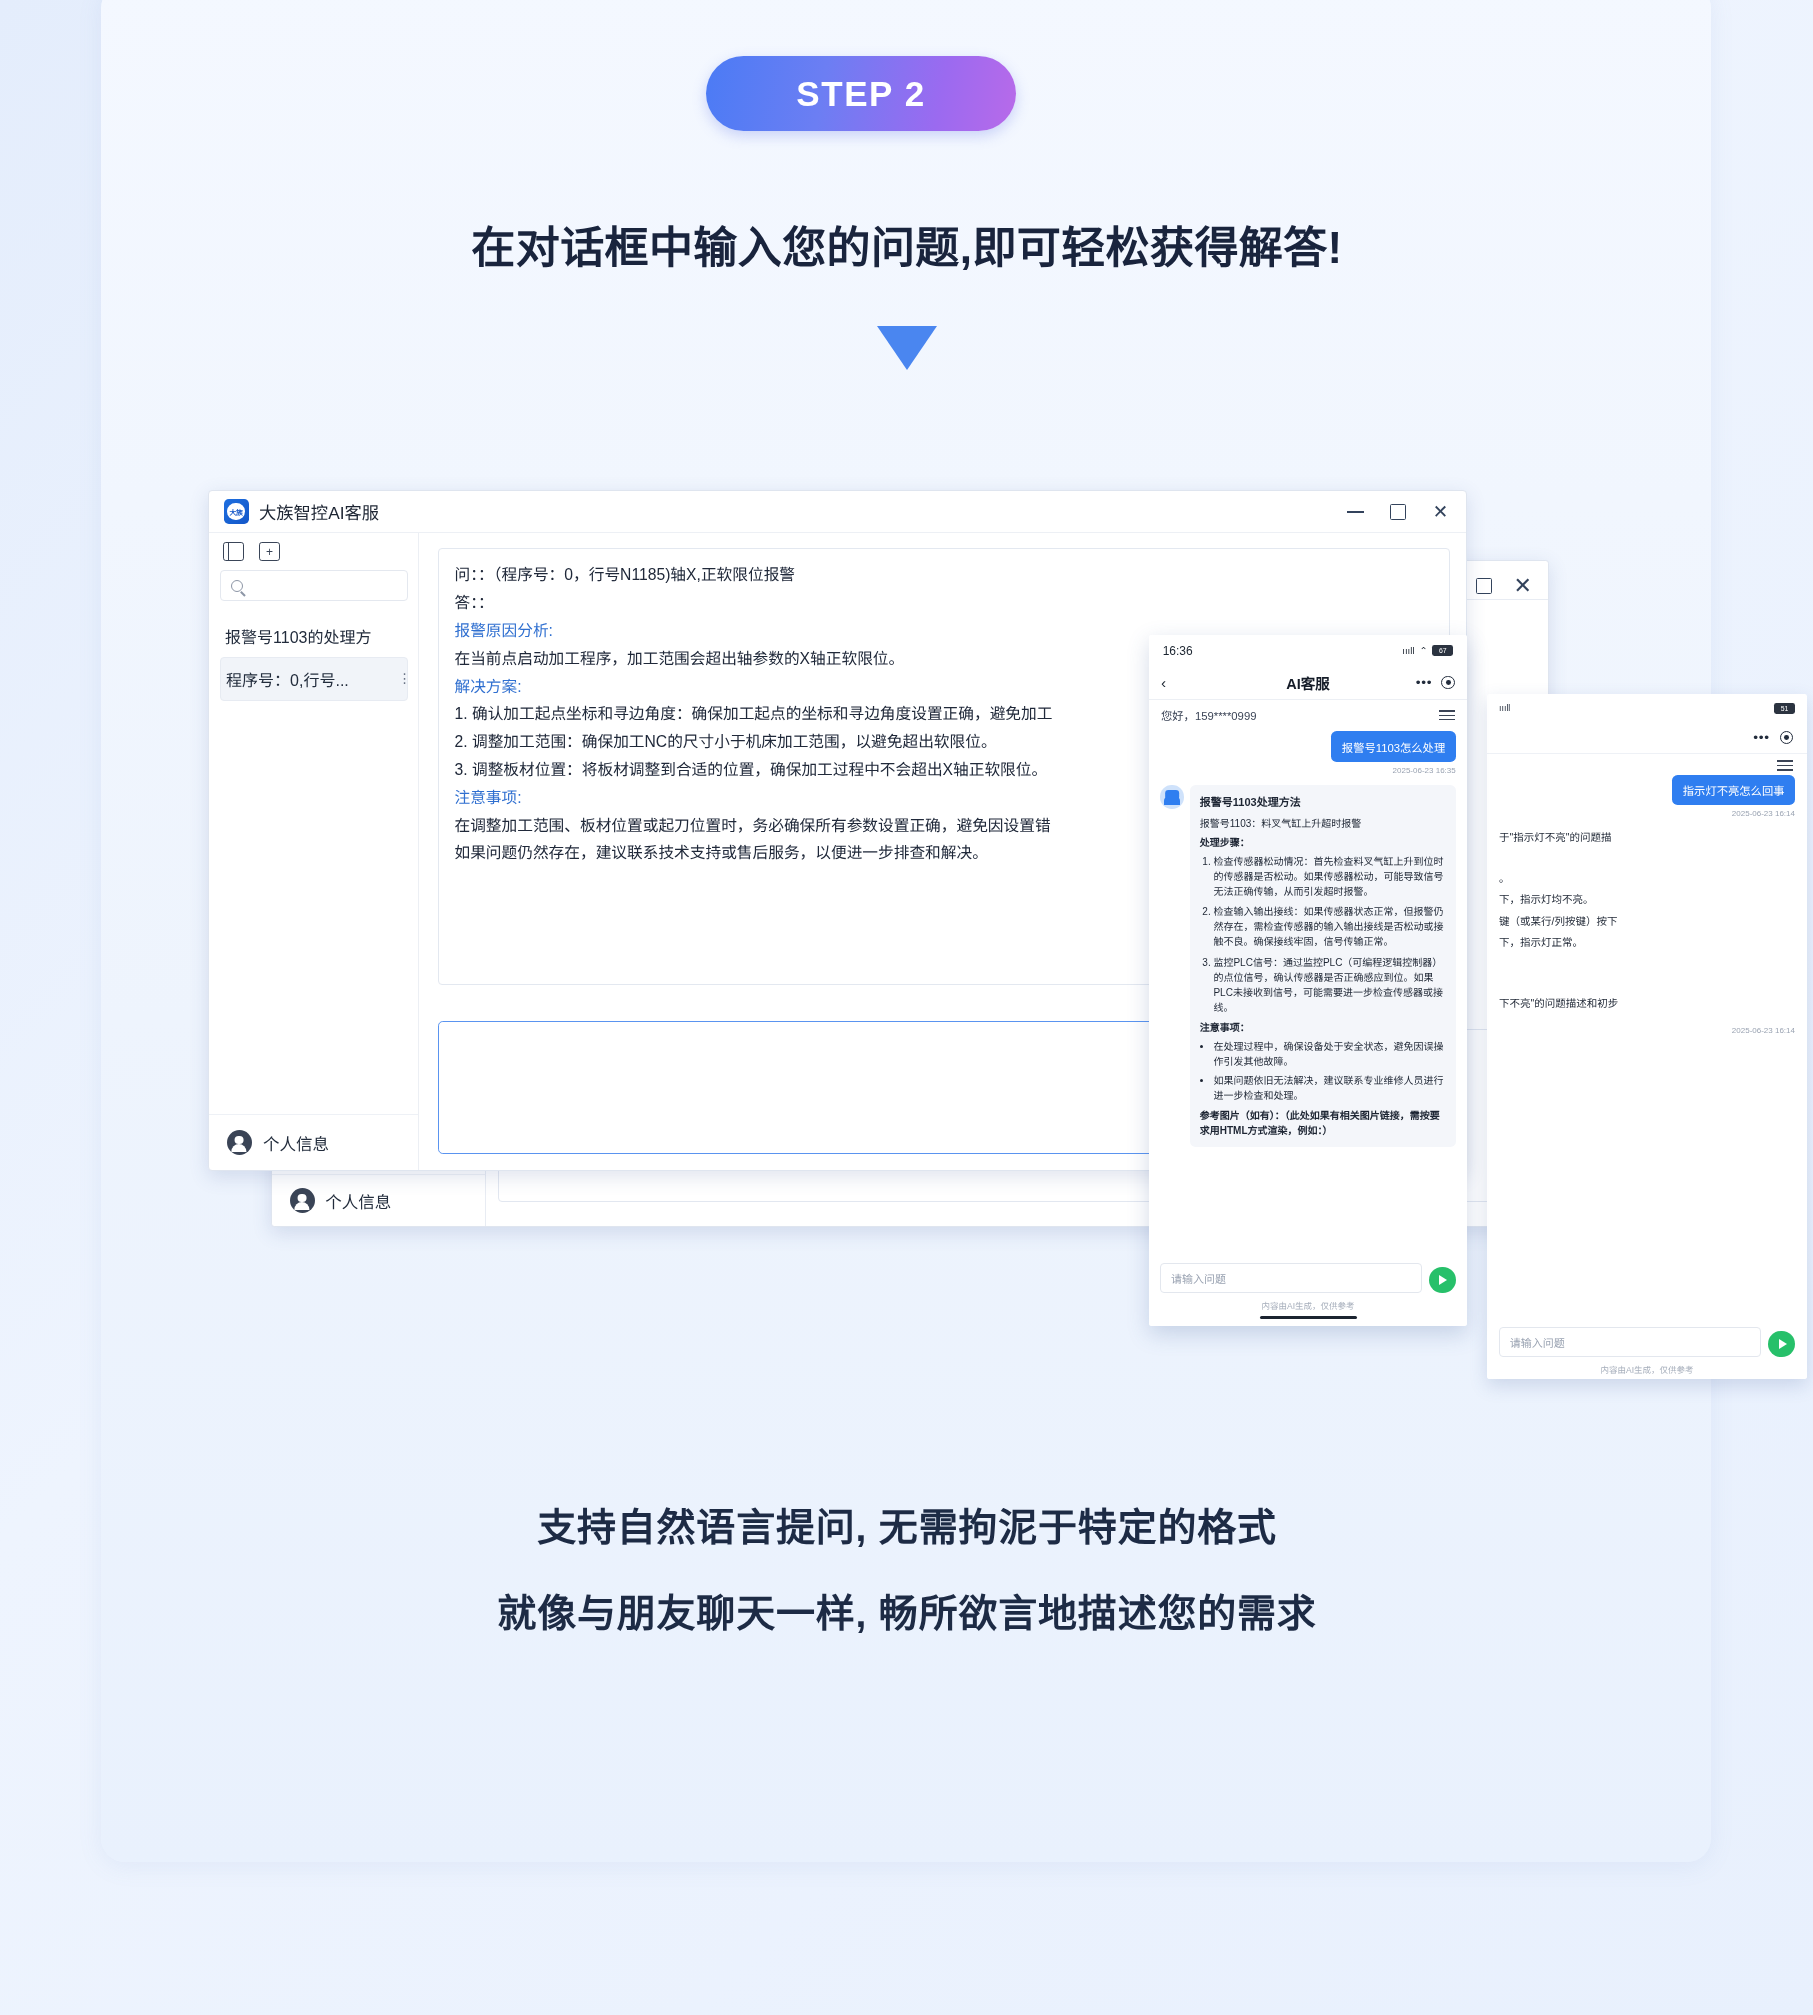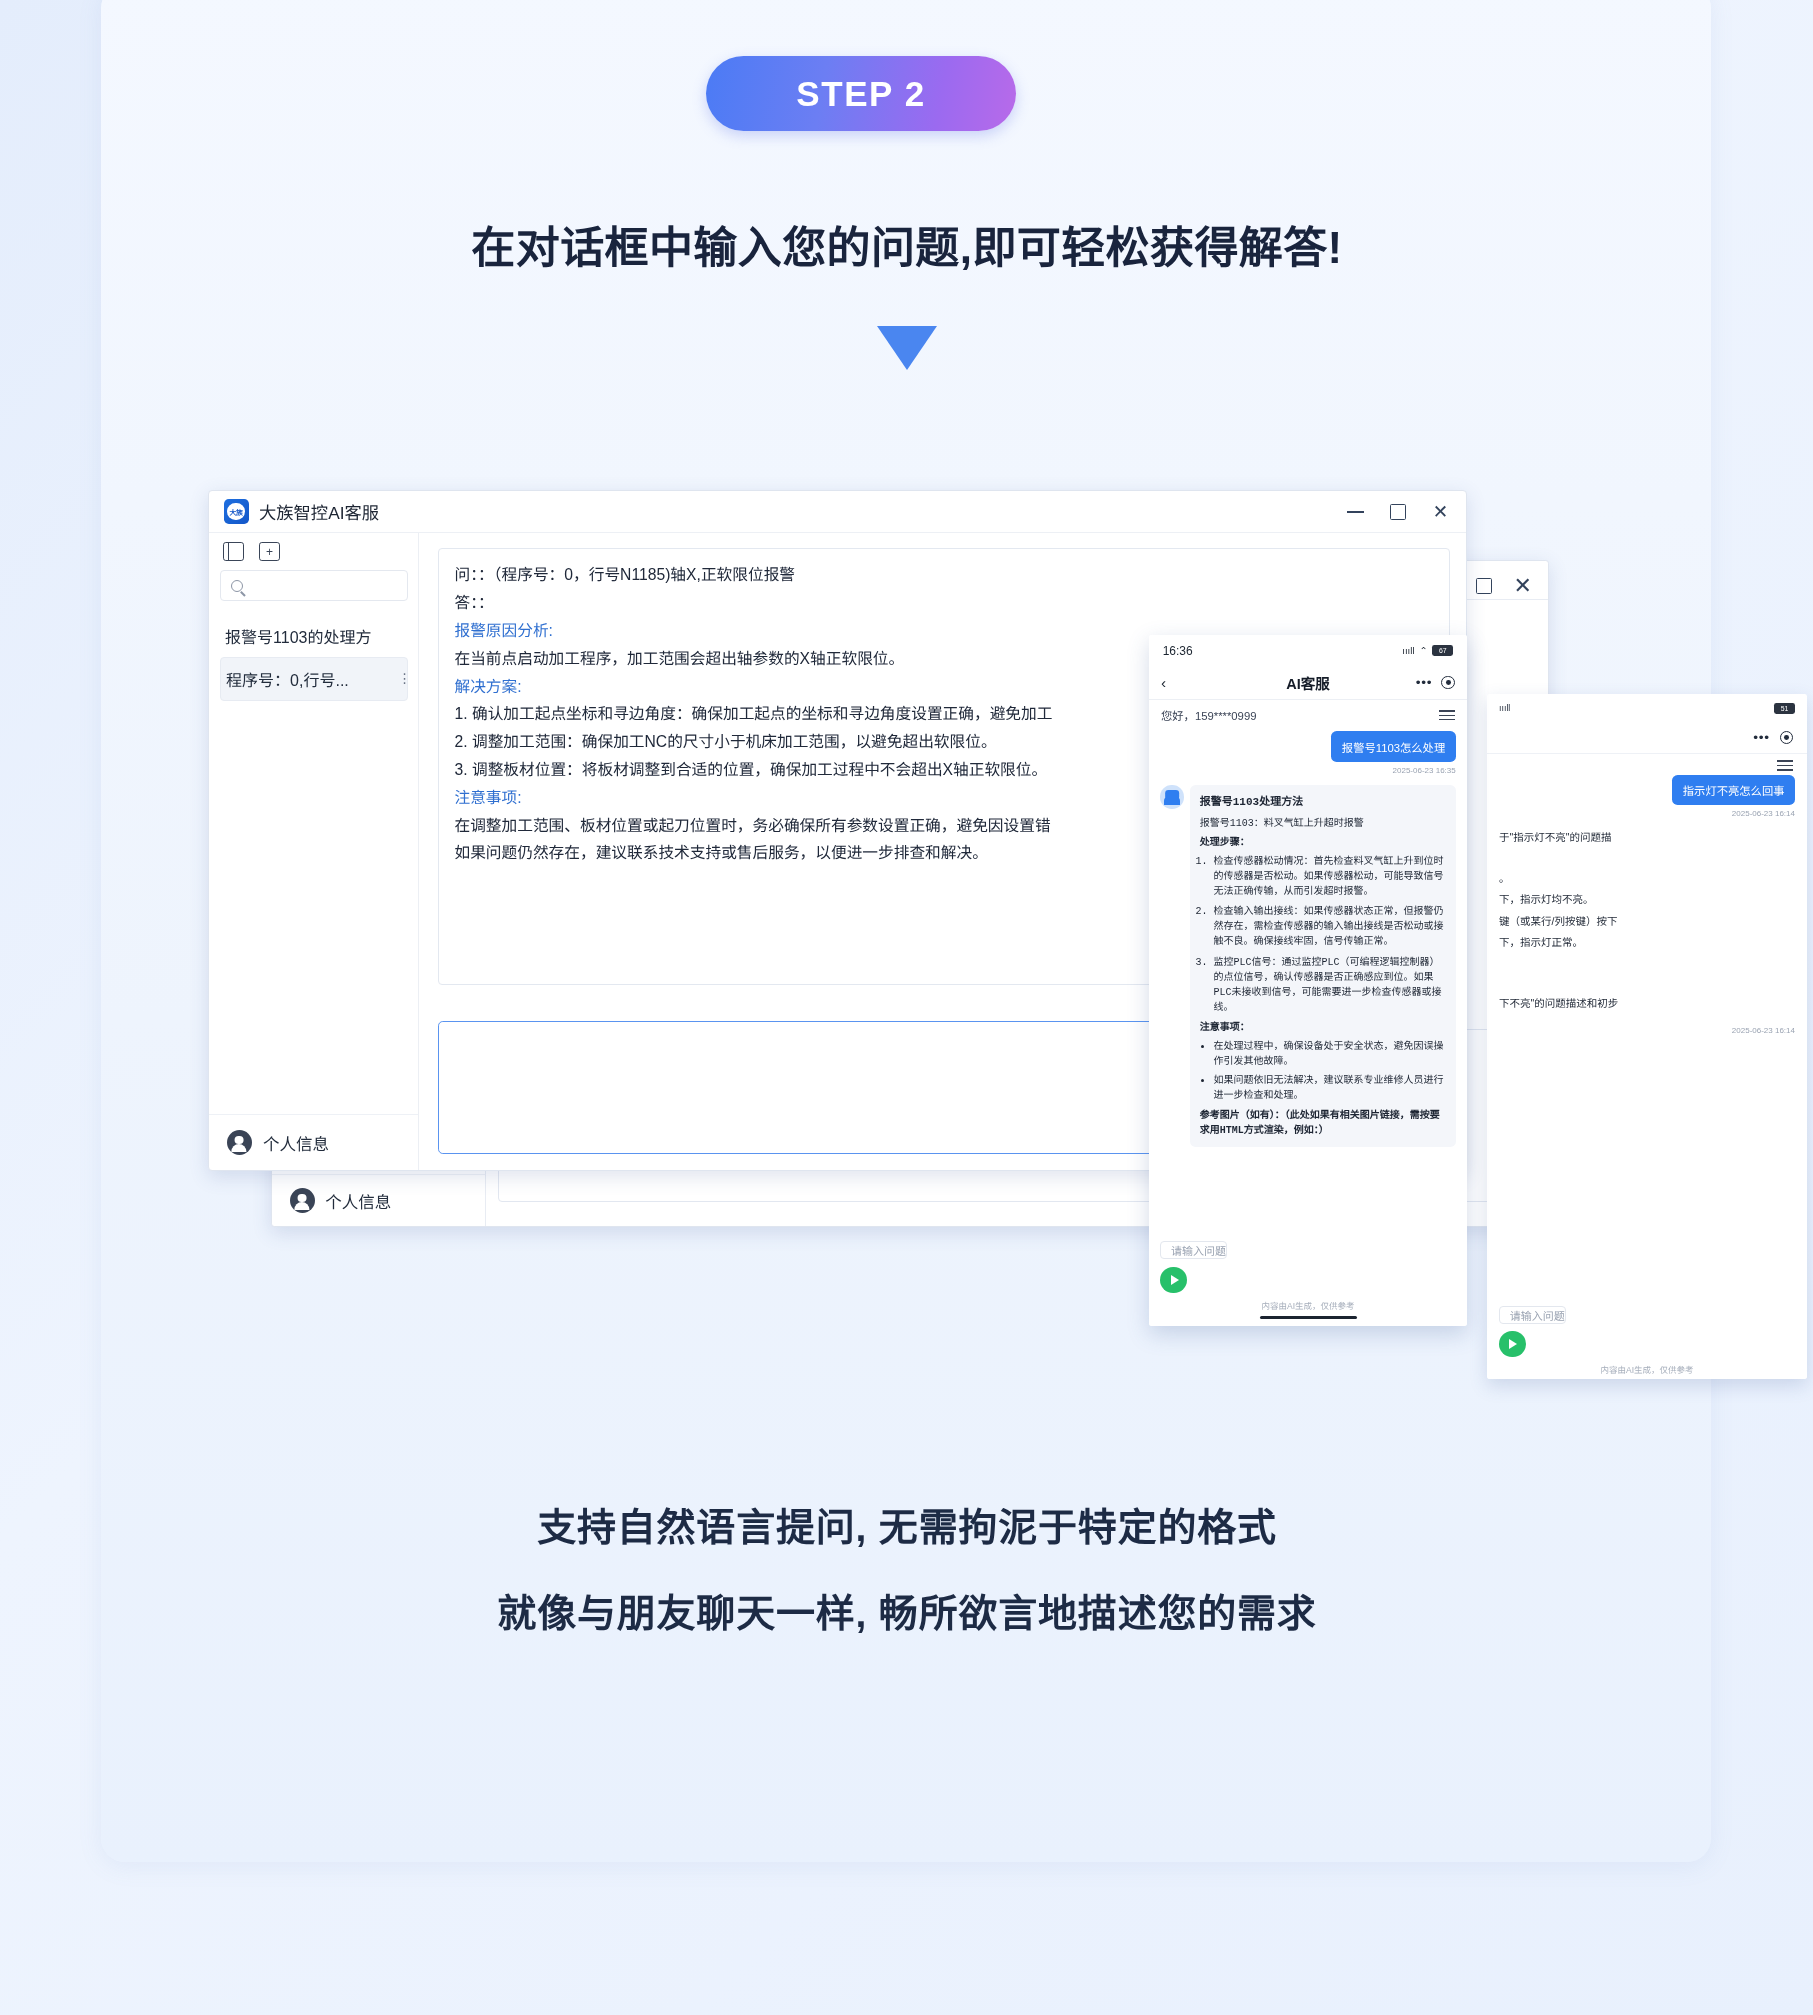--- a/index.html
+++ b/index.html
@@ -401,36 +401,35 @@
     width: 16px; height: 7.3px; border-radius: 4px 4px 0 0; background:#2f7ef0;
   }
   .bubble-bot {
     background: #f4f6fa;
     border-radius: 5.6px;
     padding: 8.9px 9.7px;
     font-size: 10px;
     color: #1d2533;
     line-height: 1.5;
     flex: 1;
-    font-family: Liberation Mono, monospace;
   }
   .bubble-bot h4 { font-size: 11px; margin-bottom: 4.8px; }
   .bubble-bot .ln { margin-bottom: 4.8px; }
   .bubble-bot ol { padding-left: 13.7px; margin: 3.2px 0 4.8px; }
   .bubble-bot ol li { margin-bottom: 5.6px; }
   .bubble-bot ul { padding-left: 13.7px; margin: 3.2px 0 4.8px; }
   .bubble-bot ul li { margin-bottom: 4.8px; }
   .bubble-bot .lbl { font-weight: bold; }
   .ph-input {
     position: absolute;
     left: 0; bottom: 0; width: 100%;
     padding: 6.4px 11.3px 4px 11.3px;
     background: #fff;
   }
-  .ph-input-row { display: flex; align-items: flex-start; gap: 7.3px; flex-direction: column; }
+  .ph-input-row { display: flex; align-items: flex-end; gap: 7.3px; }
   .ph-field {
     flex: 1; height: 30px;
     border: 0.4px solid #e3e7ee;
     border-radius: 4px;
     display: flex; align-items: center;
     padding-left: 9.7px;
     font-size: 11px; color: #9aa3b2;
   }
   .send-btn {
     width: 26.6px; height: 26.6px; border-radius: 50%;

